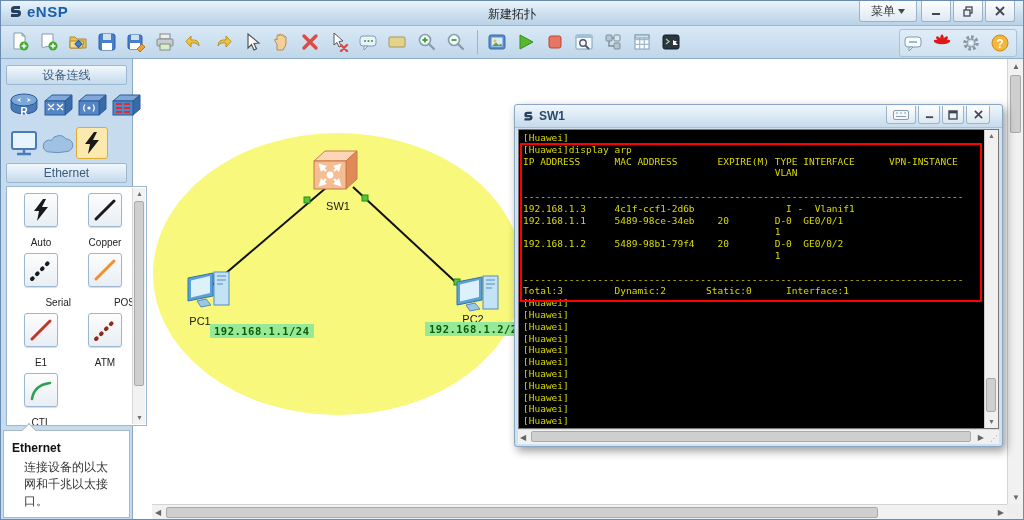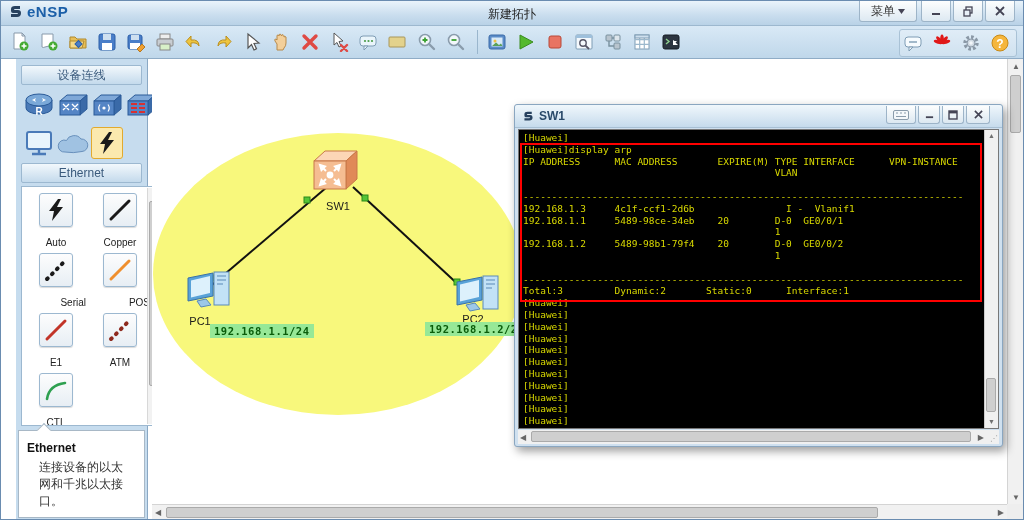--- a/index.html
+++ b/index.html
@@ -21,21 +21,21 @@
   .wb-min { right:72px; } .wb-restore { right:40px; } .wb-close { right:8px; }
 
   
   .toolbar { position:absolute; left:0; top:25px; right:0; height:33px;
     background:linear-gradient(#d9e9f6,#bfd7ea); border-bottom:1px solid #8facc6; display:flex; align-items:center; padding-left:6px; }
   .tbtn { width:26px; height:26px; margin-right:3px; border-radius:3px; display:flex; align-items:center; justify-content:center; }
   .tsep { width:1px; height:24px; background:#9ab6cd; margin:0 6px; }
   .toolbar-right { position:absolute; right:6px; top:3px; display:flex; border:1px solid #a9c2d6; border-radius:3px; background:rgba(255,255,255,.25); }
 
   
-  .sidebar { position:absolute; left:15px; top:58px; width:132px; bottom:0;
+  .sidebar { position:absolute; left:0; top:58px; width:132px; bottom:0;
     background:#c6dcee; border-right:1px solid #8aa8c4; }
   .panel-header { position:absolute; left:5px; right:5px; height:20px;
     background:linear-gradient(#f2f8fc,#c4daec); border:1px solid #9cb8d0; border-radius:2px;
     font-size:12px; color:#3a5a7c; text-align:center; line-height:18px; }
   .ph1 { top:6px; } .ph2 { top:104px; }
   .dev-grid { position:absolute; left:5px; top:30px; width:140px; }
   .dev-cell { position:absolute; width:32px; height:32px; display:flex; align-items:center; justify-content:center; border-radius:3px; }
   .dev-cell.selected { background:#fbe9ae; border:1px solid #e2aa2e; }
   .link-panel { position:absolute; left:5px; top:127px; width:141px; height:240px; background:#fff; border:1px solid #9cb8d0; overflow:hidden; }
   .link-item { position:absolute; width:60px; text-align:center; }

